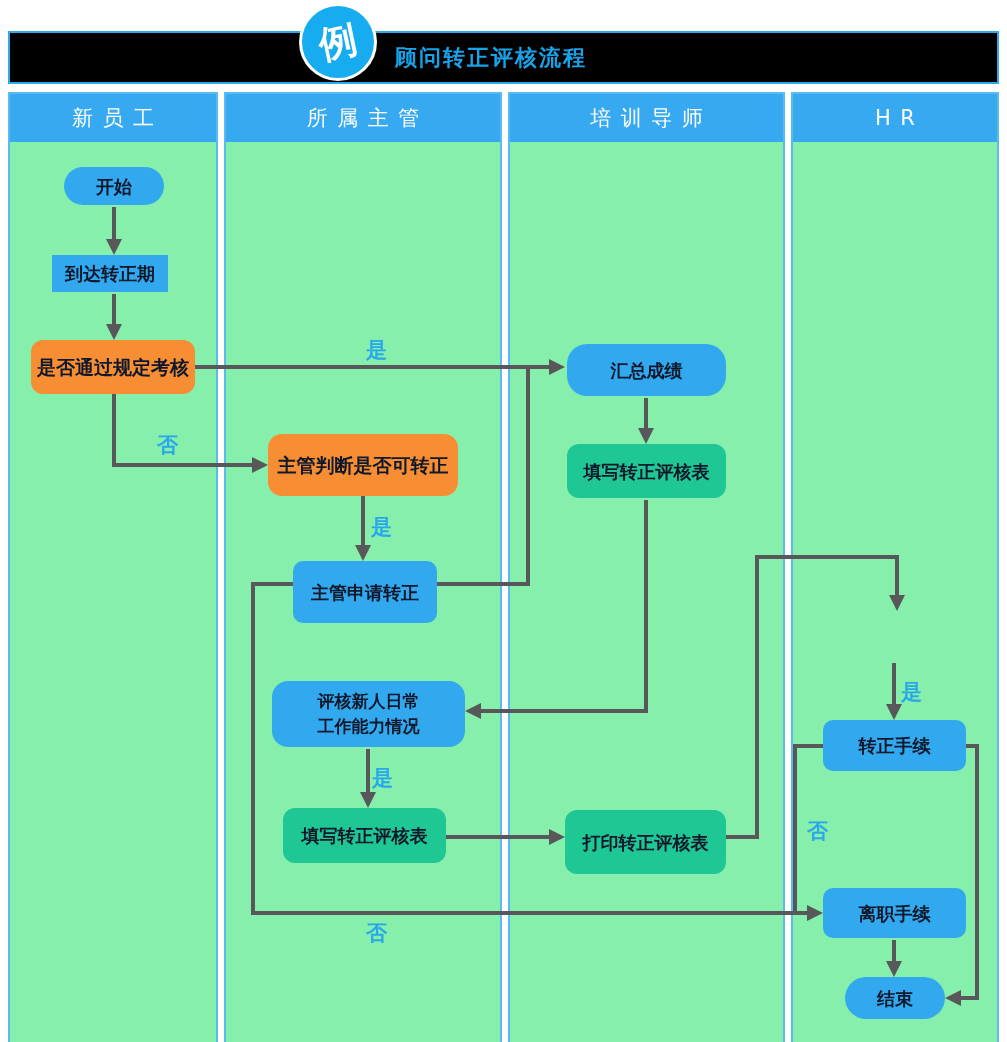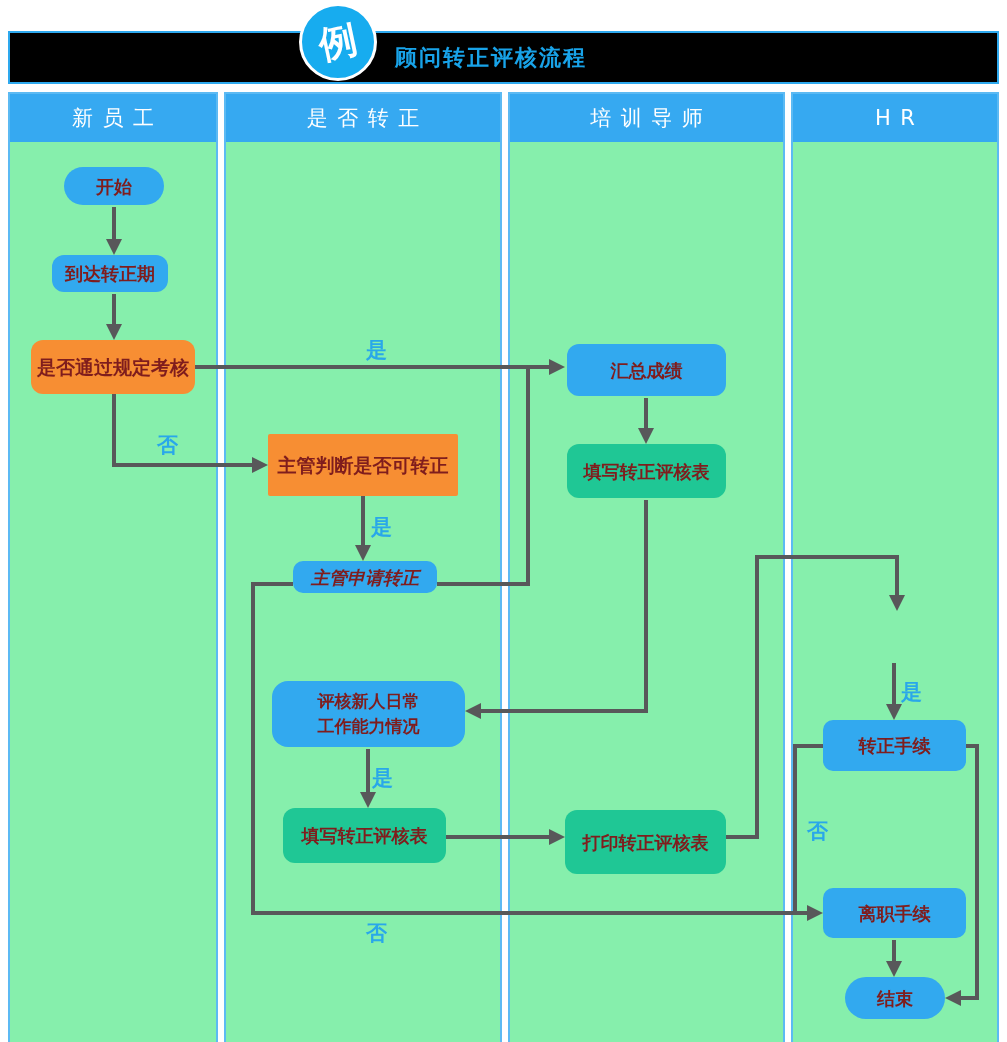--- a/index.html
+++ b/index.html
@@ -31,21 +31,21 @@
     color:#fff;display:flex;align-items:center;justify-content:center;
     font-size:21px;font-weight:500;letter-spacing:0.45em;text-indent:0.45em;white-space:nowrap;}
 
   
   .connectors{position:absolute;left:0;top:0;z-index:2;pointer-events:none;}
   .connectors path.edge{fill:none;stroke:var(--connector-gray);stroke-width:4;}
   .connectors marker path{fill:var(--connector-gray);stroke:none;}
 
   
   .node{position:absolute;z-index:3;display:flex;align-items:center;justify-content:center;
-    color:#7f1d1d;font-weight:bold;text-align:center;white-space:pre-line;box-sizing:border-box;
+    color:#0f172a;font-weight:bold;text-align:center;white-space:pre-line;box-sizing:border-box;
     font-size:18px;line-height:1.5;}
   .blue{background:var(--node-blue);} .green{background:var(--node-green);} .orange{background:var(--node-orange);}
 
   
   .edge-label{position:absolute;z-index:4;font-size:21px;font-weight:600;
     color:var(--edge-label-blue);white-space:nowrap;}
 </style>
 </head>
 <body>
 
@@ -55,21 +55,21 @@
     <span class="title-text">顾问转正评核流程</span>
   </div>
   <div class="badge">
     <span class="badge-glyph">例</span>
   </div>
 
   <div class="lane lane-1">
     <div class="lane-header">新员工</div>
   </div>
   <div class="lane lane-2">
-    <div class="lane-header">是否转正</div>
+    <div class="lane-header">所属主管</div>
   </div>
   <div class="lane lane-3">
     <div class="lane-header">培训导师</div>
   </div>
   <div class="lane lane-4">
     <div class="lane-header">HR</div>
   </div>
 
   <svg class="connectors" width="1007" height="1042" viewBox="0 0 1007 1042" xmlns="http://www.w3.org/2000/svg">
     <defs>
@@ -89,28 +89,28 @@
     <path class="edge" d="M368 749 L368 792" marker-end="url(#arrowhead)"></path>
     <path class="edge" d="M446 837 L549 837" marker-end="url(#arrowhead)"></path>
     <path class="edge" d="M726 837 L757 837 L757 557 L897 557 L897 595" marker-end="url(#arrowhead)"></path>
     <path class="edge" d="M894 663 L894 704" marker-end="url(#arrowhead)"></path>
     <path class="edge" d="M823 746 L795 746 L795 911"></path>
     <path class="edge" d="M966 746 L977 746 L977 998 L961 998" marker-end="url(#arrowhead)"></path>
     <path class="edge" d="M894 940 L894 961" marker-end="url(#arrowhead)"></path>
   </svg>
 
   <div class="node blue" style="left:64px;top:167px;width:100px;height:38px;border-radius:19px;">开始</div>
-  <div class="node blue" style="left:52px;top:255px;width:116px;height:37px;border-radius:12px;">到达转正期</div>
+  <div class="node blue" style="left:52px;top:255px;width:116px;height:37px;border-radius:0;">到达转正期</div>
   <div class="node orange" style="left:31px;top:340px;width:164px;height:54px;border-radius:12px;font-size:19px;">是否通过规定考核</div>
-  <div class="node orange" style="left:268px;top:434px;width:190px;height:62px;border-radius:2px;font-size:19px;">主管判断是否可转正</div>
-  <div class="node blue" style="left:293px;top:561px;width:144px;height:32px;border-radius:10px;font-style:italic;">主管申请转正</div>
+  <div class="node orange" style="left:268px;top:434px;width:190px;height:62px;border-radius:14px;font-size:19px;">主管判断是否可转正</div>
+  <div class="node blue" style="left:293px;top:561px;width:144px;height:62px;border-radius:10px;">主管申请转正</div>
   <div class="node blue" style="left:272px;top:681px;width:193px;height:66px;border-radius:16px;font-size:17px;">评核新人日常
 工作能力情况</div>
   <div class="node green" style="left:283px;top:808px;width:163px;height:55px;border-radius:12px;">填写转正评核表</div>
-  <div class="node blue" style="left:567px;top:344px;width:159px;height:52px;border-radius:12px;">汇总成绩</div>
+  <div class="node blue" style="left:567px;top:344px;width:159px;height:52px;border-radius:20px;">汇总成绩</div>
   <div class="node green" style="left:567px;top:444px;width:159px;height:54px;border-radius:12px;">填写转正评核表</div>
   <div class="node green" style="left:565px;top:810px;width:161px;height:64px;border-radius:12px;">打印转正评核表</div>
   <div class="node blue" style="left:823px;top:720px;width:143px;height:51px;border-radius:10px;">转正手续</div>
   <div class="node blue" style="left:823px;top:888px;width:143px;height:50px;border-radius:10px;">离职手续</div>
   <div class="node blue" style="left:845px;top:977px;width:100px;height:42px;border-radius:21px;">结束</div>
 
   <span class="edge-label" style="left:366px;top:336px;">是</span>
   <span class="edge-label" style="left:157px;top:431px;">否</span>
   <span class="edge-label" style="left:371px;top:513px;">是</span>
   <span class="edge-label" style="left:372px;top:764px;">是</span>

